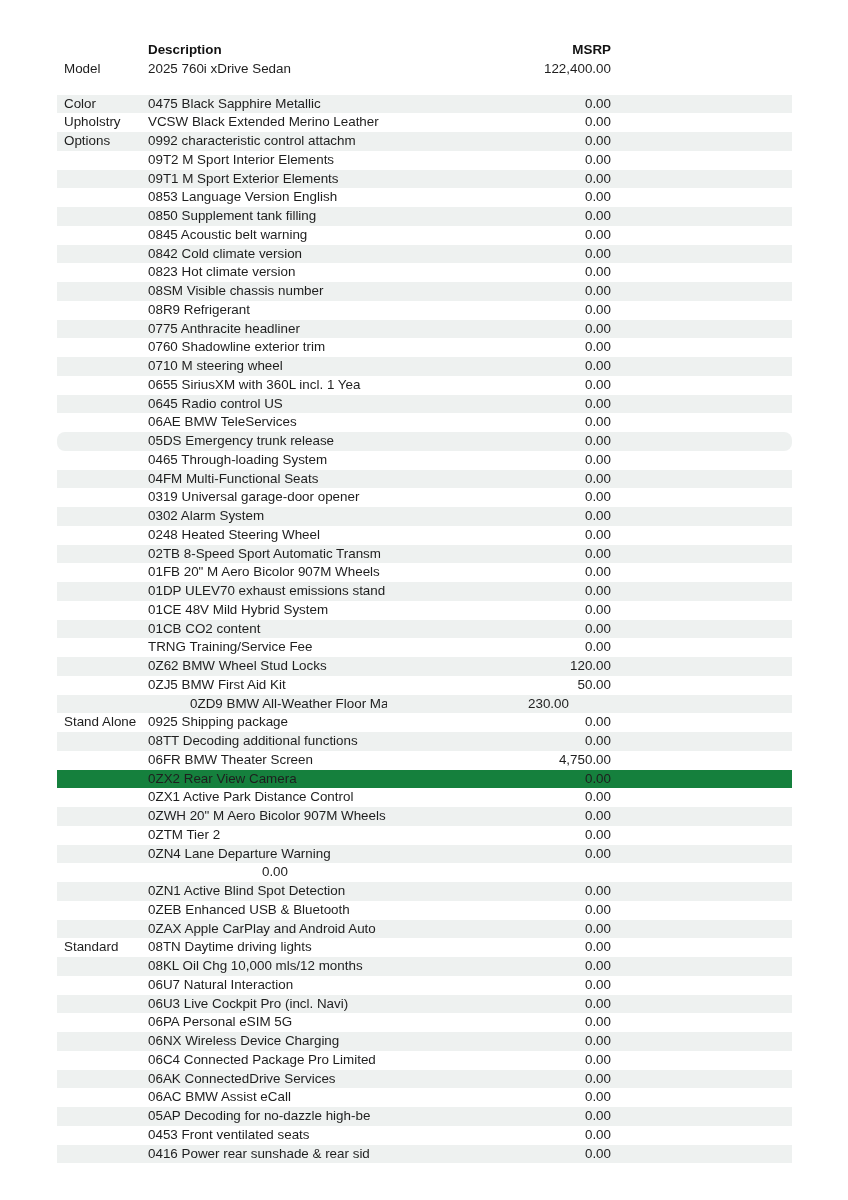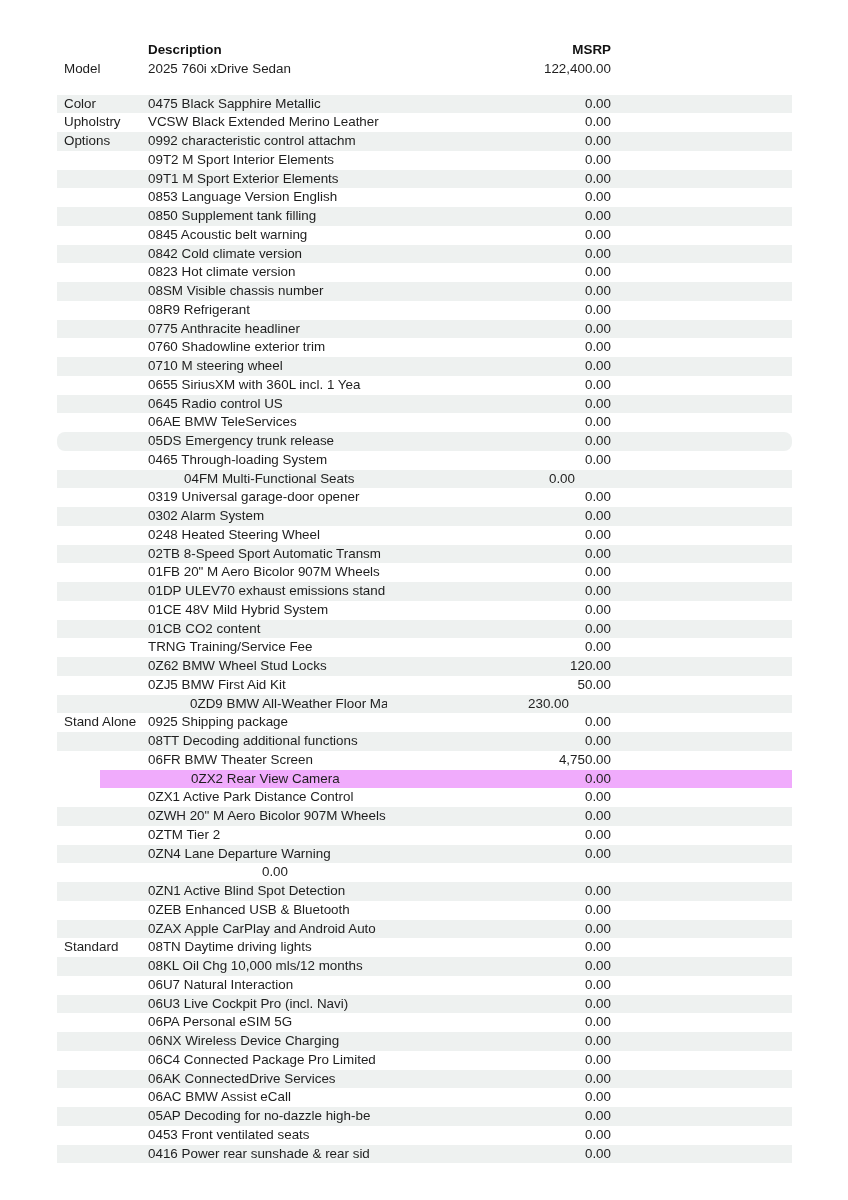--- a/index.html
+++ b/index.html
@@ -170,21 +170,21 @@
           <div class="cell-description">05DS Emergency trunk release</div>
           <div class="cell-msrp">0.00</div>
           <div class="cell-right-pad"></div>
         </div>
         <div class="trow">
           <div class="cell-category"></div>
           <div class="cell-description">0465 Through-loading System</div>
           <div class="cell-msrp">0.00</div>
           <div class="cell-right-pad"></div>
         </div>
-        <div class="trow" style="background: rgb(238, 241, 240); gap: 36px;">
+        <div class="trow" style="background: rgb(238, 241, 240);">
           <div class="cell-category"></div>
           <div class="cell-description">04FM Multi-Functional Seats</div>
           <div class="cell-msrp">0.00</div>
           <div class="cell-right-pad"></div>
         </div>
         <div class="trow">
           <div class="cell-category"></div>
           <div class="cell-description">0319 Universal garage-door opener</div>
           <div class="cell-msrp">0.00</div>
           <div class="cell-right-pad"></div>
@@ -266,21 +266,21 @@
           <div class="cell-description">08TT Decoding additional functions</div>
           <div class="cell-msrp">0.00</div>
           <div class="cell-right-pad"></div>
         </div>
         <div class="trow">
           <div class="cell-category"></div>
           <div class="cell-description">06FR BMW Theater Screen</div>
           <div class="cell-msrp">4,750.00</div>
           <div class="cell-right-pad"></div>
         </div>
-        <div class="trow" style="background: #f0abfc; margin-left: 43px;">
+        <div class="trow" style="background: #15803d;">
           <div class="cell-category"></div>
           <div class="cell-description">0ZX2 Rear View Camera</div>
           <div class="cell-msrp">0.00</div>
           <div class="cell-right-pad"></div>
         </div>
         <div class="trow">
           <div class="cell-category"></div>
           <div class="cell-description">0ZX1 Active Park Distance Control</div>
           <div class="cell-msrp">0.00</div>
           <div class="cell-right-pad"></div>

